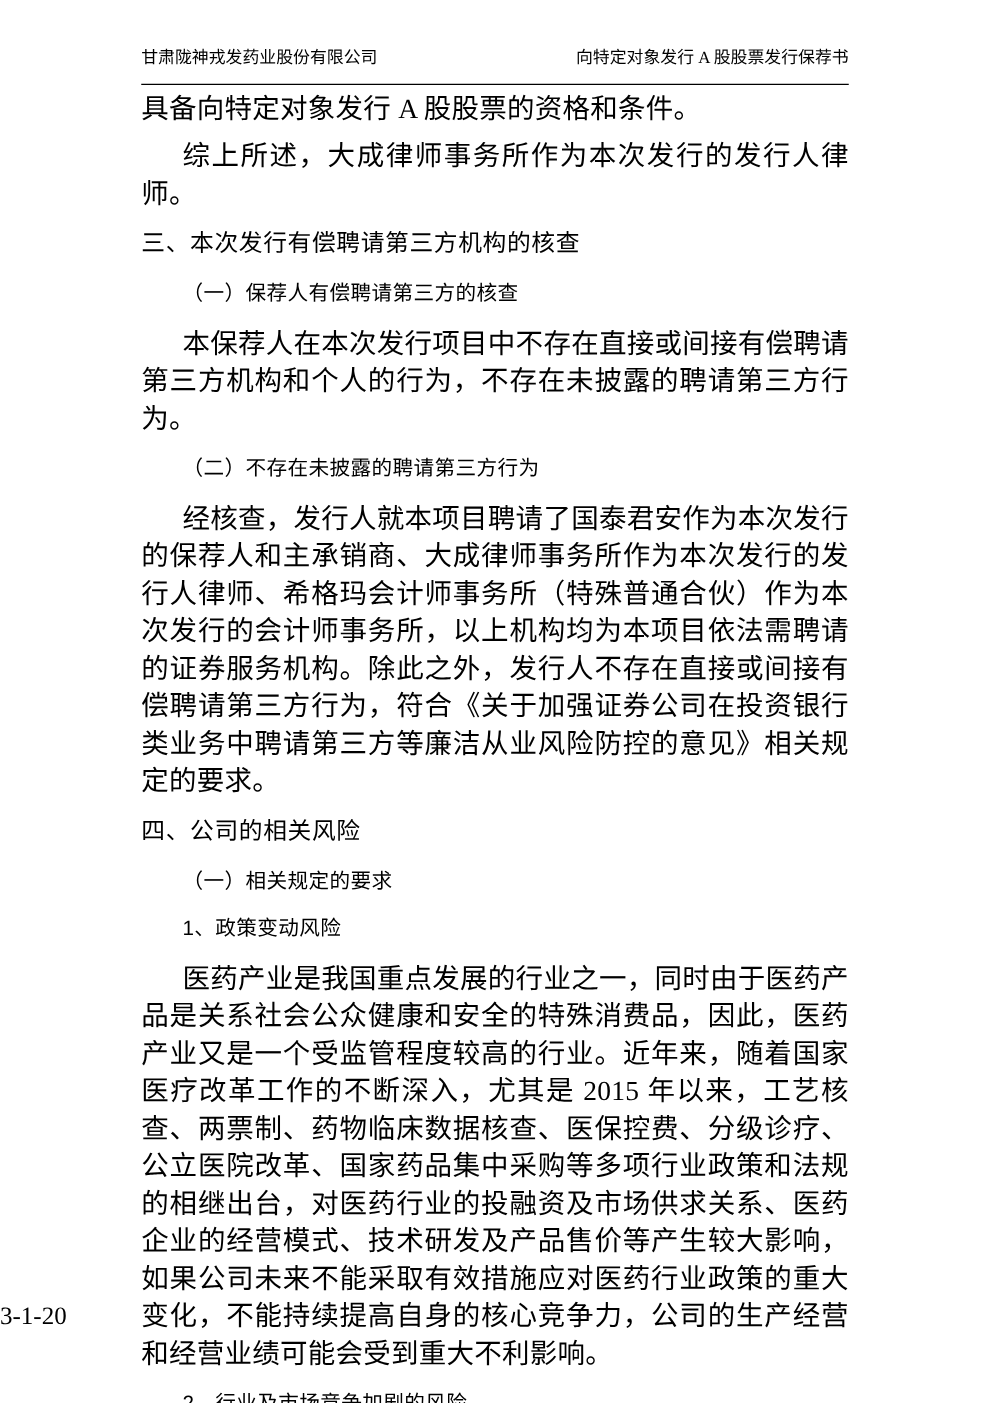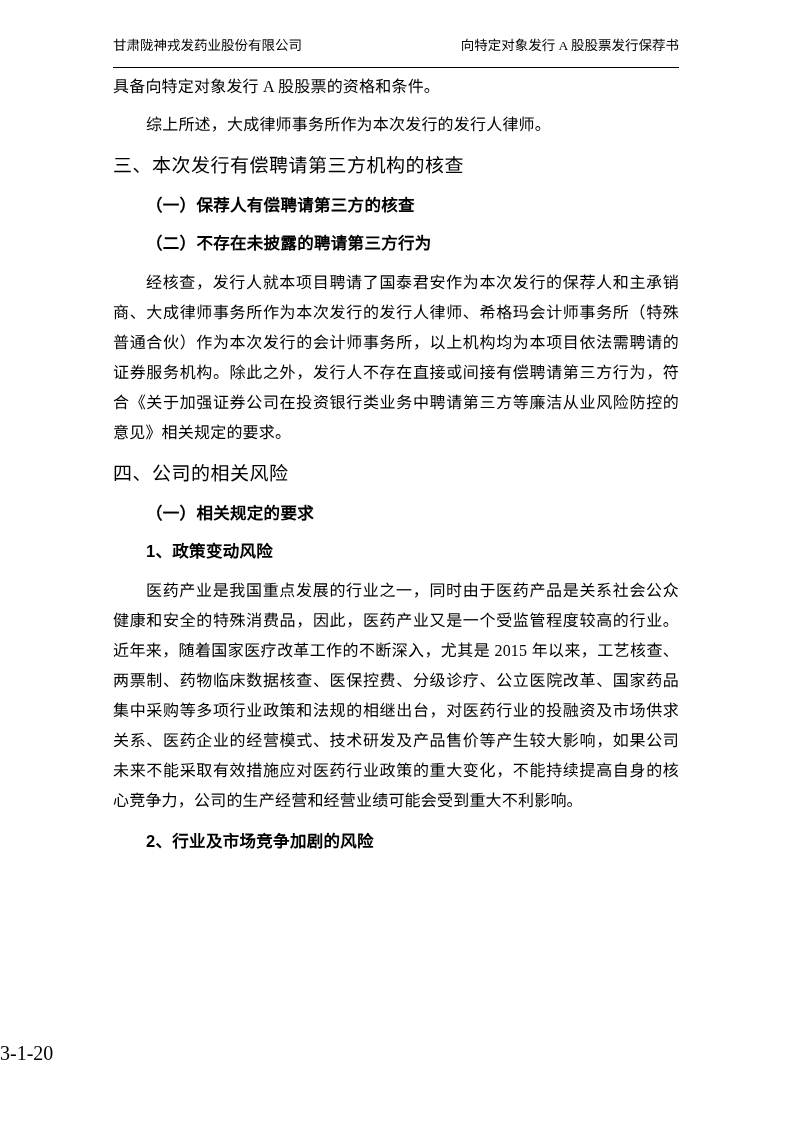--- a/index.html
+++ b/index.html
@@ -26,41 +26,41 @@
     font-size: 13.5px;
     line-height: 16px;
     padding-bottom: 13px;
     border-bottom: 1.5px solid #000000;
   }
   .doc-body {
     padding-top: 4px;
   }
   .doc-body p {
     margin: 8px 0 0 0;
-    font-size: 16px;
+    font-size: 22px;
     line-height: 30px;
     text-align: justify;
     text-indent: 33px;
     letter-spacing: 0.2px;
   }
   .doc-body p.carryover {
     margin-top: 0;
     text-indent: 0;
   }
   .h-lvl1 {
     font-family: "Liberation Sans", "DejaVu Sans", sans-serif;
     font-weight: normal;
     font-size: 19px;
     line-height: 28px;
     margin: 12px 0 12px 0;
     letter-spacing: 0.5px;
   }
   .h-lvl2, .h-lvl3 {
     font-family: "Liberation Sans", "DejaVu Sans", sans-serif;
-    font-weight: bold;
+    font-weight: normal;
     font-size: 16.5px;
     line-height: 26px;
     margin: 12px 0 12px 33px;
     letter-spacing: 0.3px;
   }
   .page-footer {
     position: absolute;
     top: 1032px;
     left: 0;
     right: 0;
@@ -79,20 +79,21 @@
     <span>向特定对象发行 A 股股票发行保荐书</span>
   </div>
 
   <div class="doc-body">
     <p class="carryover">具备向特定对象发行 A 股股票的资格和条件。</p>
     <p>综上所述，大成律师事务所作为本次发行的发行人律师。</p>
 
     <div class="h-lvl1">三、本次发行有偿聘请第三方机构的核查</div>
 
     <div class="h-lvl2">（一）保荐人有偿聘请第三方的核查</div>
+    <p>本保荐人在本次发行项目中不存在直接或间接有偿聘请第三方机构和个人的行为，不存在未披露的聘请第三方行为。</p>
 
     <div class="h-lvl2">（二）不存在未披露的聘请第三方行为</div>
     <p>经核查，发行人就本项目聘请了国泰君安作为本次发行的保荐人和主承销商、大成律师事务所作为本次发行的发行人律师、希格玛会计师事务所（特殊普通合伙）作为本次发行的会计师事务所，以上机构均为本项目依法需聘请的证券服务机构。除此之外，发行人不存在直接或间接有偿聘请第三方行为，符合《关于加强证券公司在投资银行类业务中聘请第三方等廉洁从业风险防控的意见》相关规定的要求。</p>
 
     <div class="h-lvl1">四、公司的相关风险</div>
 
     <div class="h-lvl2">（一）相关规定的要求</div>
 
     <div class="h-lvl3">1、政策变动风险</div>
     <p>医药产业是我国重点发展的行业之一，同时由于医药产品是关系社会公众健康和安全的特殊消费品，因此，医药产业又是一个受监管程度较高的行业。近年来，随着国家医疗改革工作的不断深入，尤其是 2015 年以来，工艺核查、两票制、药物临床数据核查、医保控费、分级诊疗、公立医院改革、国家药品集中采购等多项行业政策和法规的相继出台，对医药行业的投融资及市场供求关系、医药企业的经营模式、技术研发及产品售价等产生较大影响，如果公司未来不能采取有效措施应对医药行业政策的重大变化，不能持续提高自身的核心竞争力，公司的生产经营和经营业绩可能会受到重大不利影响。</p>

